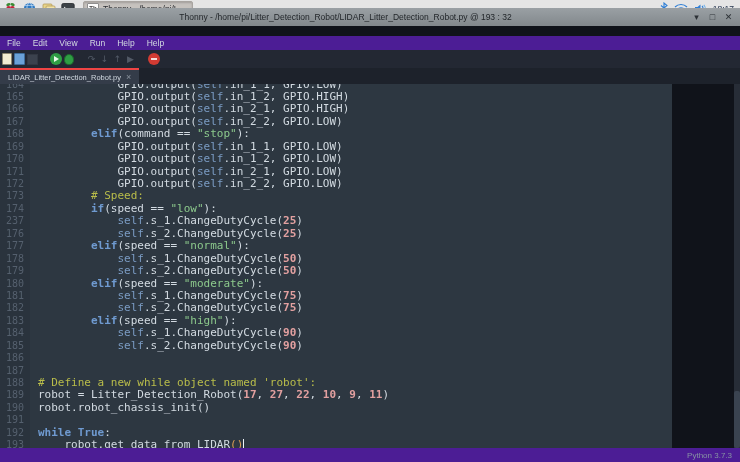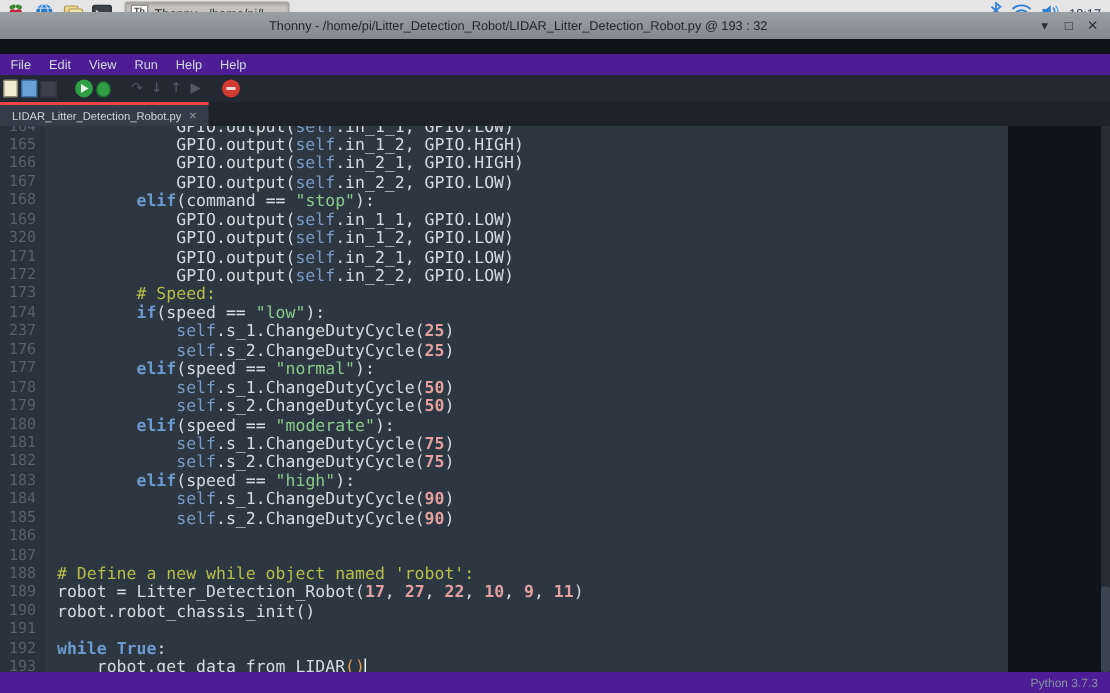--- a/index.html
+++ b/index.html
@@ -228,21 +228,21 @@
         </div>
         <div class="line">
           <span class="ln">168</span>
           <span class="code"><span class="tk-d">        </span><span class="tk-k">elif</span><span class="tk-d">(command == </span><span class="tk-g">"stop"</span><span class="tk-d">):</span></span>
         </div>
         <div class="line">
           <span class="ln">169</span>
           <span class="code"><span class="tk-d">            GPIO.output(</span><span class="tk-s">self</span><span class="tk-d">.in_1_1, GPIO.LOW)</span></span>
         </div>
         <div class="line">
-          <span class="ln">320</span>
+          <span class="ln">170</span>
           <span class="code"><span class="tk-d">            GPIO.output(</span><span class="tk-s">self</span><span class="tk-d">.in_1_2, GPIO.LOW)</span></span>
         </div>
         <div class="line">
           <span class="ln">171</span>
           <span class="code"><span class="tk-d">            GPIO.output(</span><span class="tk-s">self</span><span class="tk-d">.in_2_1, GPIO.LOW)</span></span>
         </div>
         <div class="line">
           <span class="ln">172</span>
           <span class="code"><span class="tk-d">            GPIO.output(</span><span class="tk-s">self</span><span class="tk-d">.in_2_2, GPIO.LOW)</span></span>
         </div>

